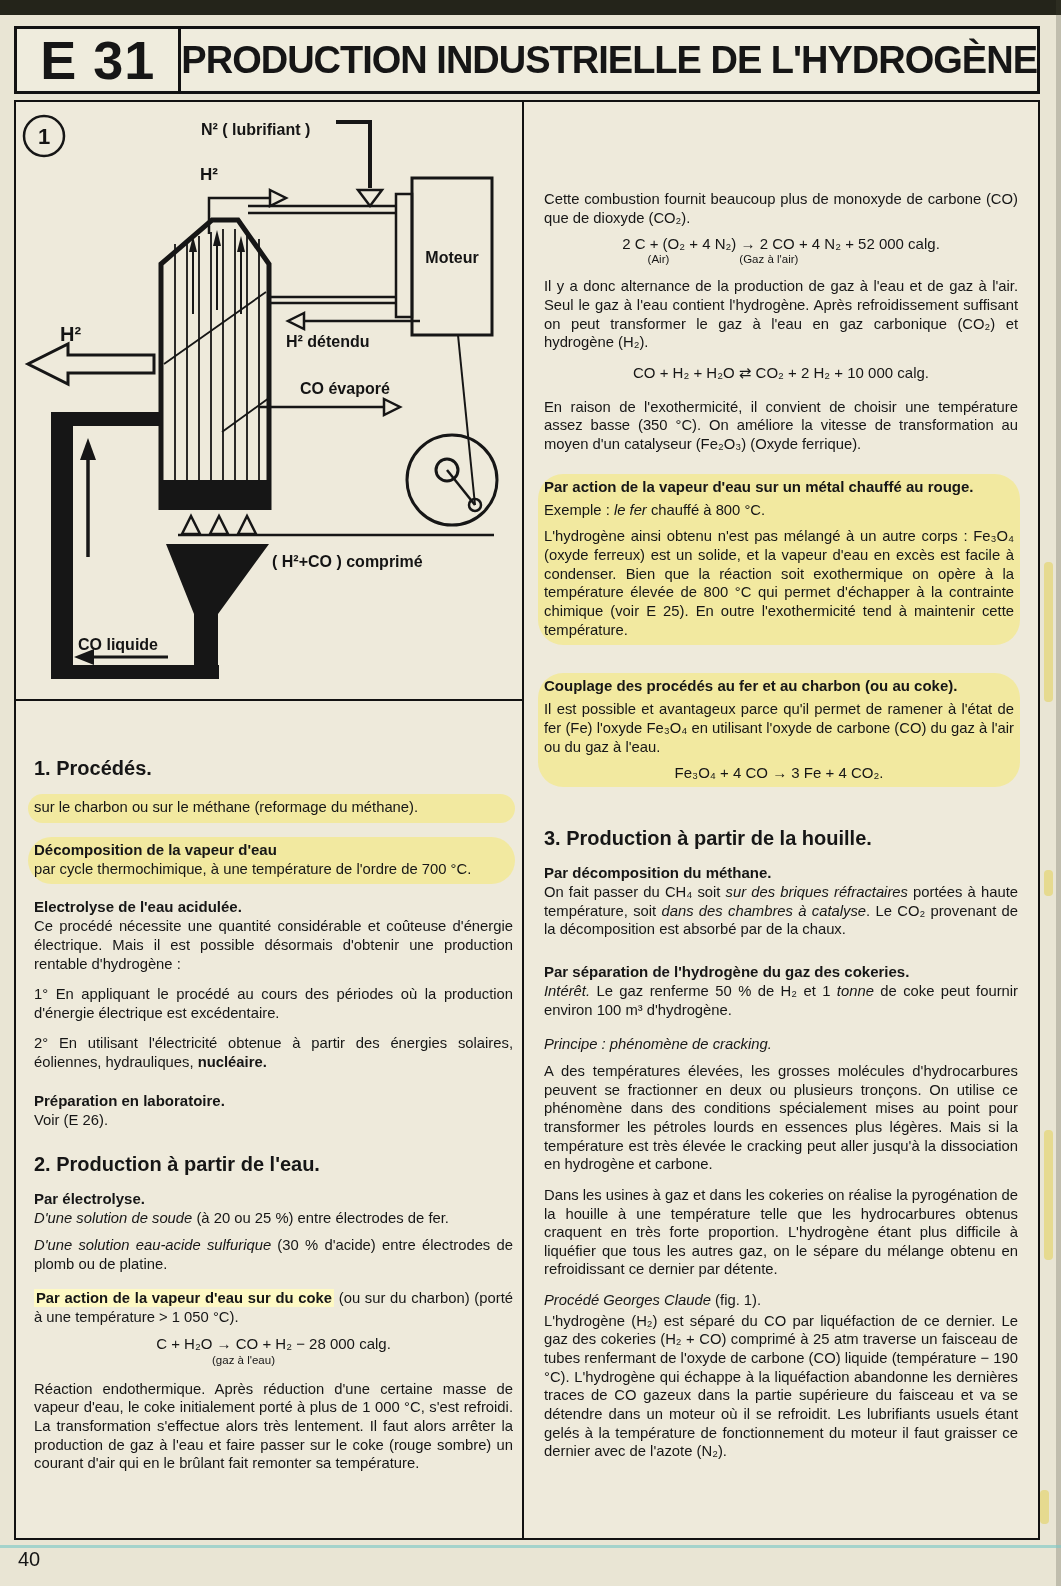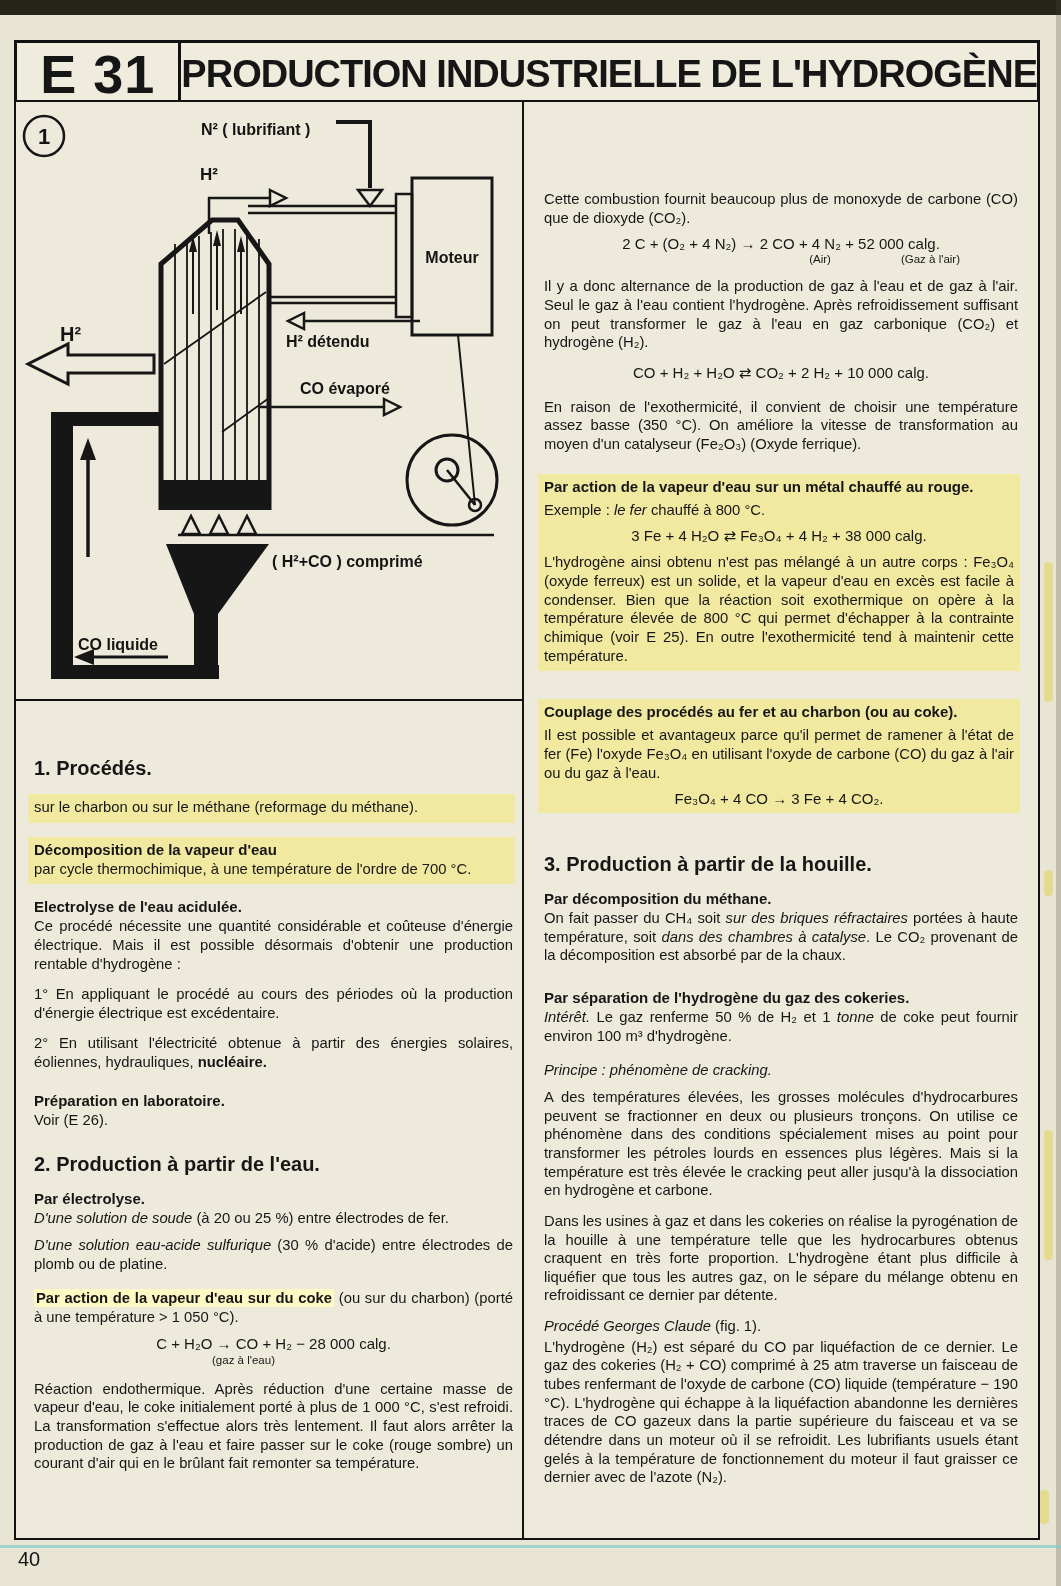--- a/index.html
+++ b/index.html
@@ -2,21 +2,21 @@
 <html><head>
 <meta charset="utf-8">
 <style>
   html,body{margin:0;padding:0;}
   .page{position:relative;width:1061px;height:1586px;background:#e9e5d4;overflow:hidden;
         font-family:"Liberation Sans","DejaVu Sans",sans-serif;color:#161616;}
   .scan-top{position:absolute;left:0;top:0;width:1061px;height:15px;background:#24241a;}
   .scan-right{position:absolute;right:0;top:0;width:5px;height:100%;background:rgba(70,70,55,.25);}
   .scan-bottom-line{position:absolute;left:0;top:1545px;width:1061px;height:3px;background:#7fc9c6;opacity:.65;}
 
-  .header-box{position:absolute;left:14px;top:40px;width:1026px;height:68px;border:3px solid #121212;
+  .header-box{position:absolute;left:14px;top:26px;width:1026px;height:68px;border:3px solid #121212;
               background:#efecdd;display:flex;box-sizing:border-box;}
   .header-code{width:212px;border-right:3px solid #121212;display:flex;align-items:center;justify-content:center;
                font-size:54px;font-weight:bold;letter-spacing:1px;}
   .header-title{flex:1;display:flex;align-items:center;justify-content:center;
                 font-size:38px;font-weight:bold;letter-spacing:-1px;white-space:nowrap;}
 
   .content-box{position:absolute;left:14px;top:100px;width:1026px;height:1440px;border:2px solid #121212;
                background:#eeeadb;display:flex;box-sizing:border-box;}
   .col-left{width:508px;border-right:2px solid #121212;position:relative;box-sizing:border-box;}
   .col-right{flex:1;padding:88px 20px 0 20px;box-sizing:border-box;}
@@ -26,25 +26,25 @@
   .figure text{fill:#141414;stroke:none;font-family:"Liberation Sans","DejaVu Sans",sans-serif;}
 
   .left-text{padding:56px 9px 0 18px;}
 
   p,.body{font-size:14.8px;line-height:1.26;text-align:justify;margin:0 0 12px;}
   .sec{font-size:20px;font-weight:bold;margin:0 0 14px;}
   .head{font-size:15px;font-weight:bold;margin:0 0 2px;text-align:left;}
   .b{font-weight:bold;}
   .i{font-style:italic;}
   .hls{background:#fef9c3;box-decoration-break:clone;-webkit-box-decoration-break:clone;padding:1px 2px;}
-  .hlb{background:#f2e9a0;padding:4px 6px 6px;margin:0 -2px 14px -6px;}
+  .hlb{background:#f2e9a0;padding:4px 6px 6px;margin:0 -2px 14px -6px;border-radius:25px;}
   .hlb p:last-child,.hlb .eq:last-child{margin-bottom:0;}
   .eq{font-size:15px;text-align:center;margin:6px 0 4px;}
   .eqnote{font-size:11.5px;text-align:center;position:relative;left:-30px;margin:-2px 0 14px;}
-  .eqnotes2{display:flex;justify-content:flex-end;gap:70px;font-size:11.5px;position:relative;left:-58px;margin:-3px 0 12px;}
+  .eqnotes2{display:flex;justify-content:center;gap:70px;font-size:11.5px;position:relative;left:-58px;margin:-3px 0 12px;}
   .mb8{margin-bottom:8px;}.mb16{margin-bottom:16px;}.mb20{margin-bottom:20px;}.mb24{margin-bottom:24px;}
   .gap26{height:26px;}.gap14{height:14px;}
 
   .page-number{position:absolute;left:18px;top:1548px;font-size:20px;}
 
   .hl-mark{position:absolute;width:9px;background:#e4d049;opacity:.5;border-radius:4px;}
 </style>
 </head>
 <body>
 
@@ -180,21 +180,20 @@
         <span>(Air)</span>
         <span>(Gaz à l'air)</span>
       </div>
       <p>Il y a donc alternance de la production de gaz à l'eau et de gaz à l'air. Seul le gaz à l'eau contient l'hydrogène. Après refroidissement suffisant on peut transformer le gaz à l'eau en gaz carbonique (CO₂) et hydrogène (H₂).</p>
       <div class="eq mb16">CO + H₂ + H₂O ⇄ CO₂ + 2 H₂ + 10 000 calg.</div>
       <p class="mb20">En raison de l'exothermicité, il convient de choisir une température assez basse (350 °C). On améliore la vitesse de transformation au moyen d'un catalyseur (Fe₂O₃) (Oxyde ferrique).</p>
 
       <div class="hlb">
         <div class="head" style="margin-bottom:6px">Par action de la vapeur d'eau sur un métal chauffé au rouge.</div>
         <p class="mb8"><span>Exemple : </span><span class="i">le fer</span><span> chauffé à 800 °C.</span></p>
-        <div class="eq">3 Fe + 4 H₂O ⇄ Fe₃O₄ + 4 H₂ + 38 000 calg.</div>
         <p style="margin-top:8px">L'hydrogène ainsi obtenu n'est pas mélangé à un autre corps : Fe₃O₄ (oxyde ferreux) est un solide, et la vapeur d'eau en excès est facile à condenser. Bien que la réaction soit exothermique on opère à la température élevée de 800 °C qui permet d'échapper à la contrainte chimique (voir E 25). En outre l'exothermicité tend à maintenir cette température.</p>
       </div>
 
       <div class="gap14"></div>
 
       <div class="hlb">
         <div class="head" style="margin-bottom:6px"><span class="b">Couplage des procédés au fer et au charbon</span><span> (ou au coke).</span></div>
         <p class="mb8">Il est possible et avantageux parce qu'il permet de ramener à l'état de fer (Fe) l'oxyde Fe₃O₄ en utilisant l'oxyde de carbone (CO) du gaz à l'air ou du gaz à l'eau.</p>
         <div class="eq">Fe₃O₄ + 4 CO → 3 Fe + 4 CO₂.</div>
       </div>

